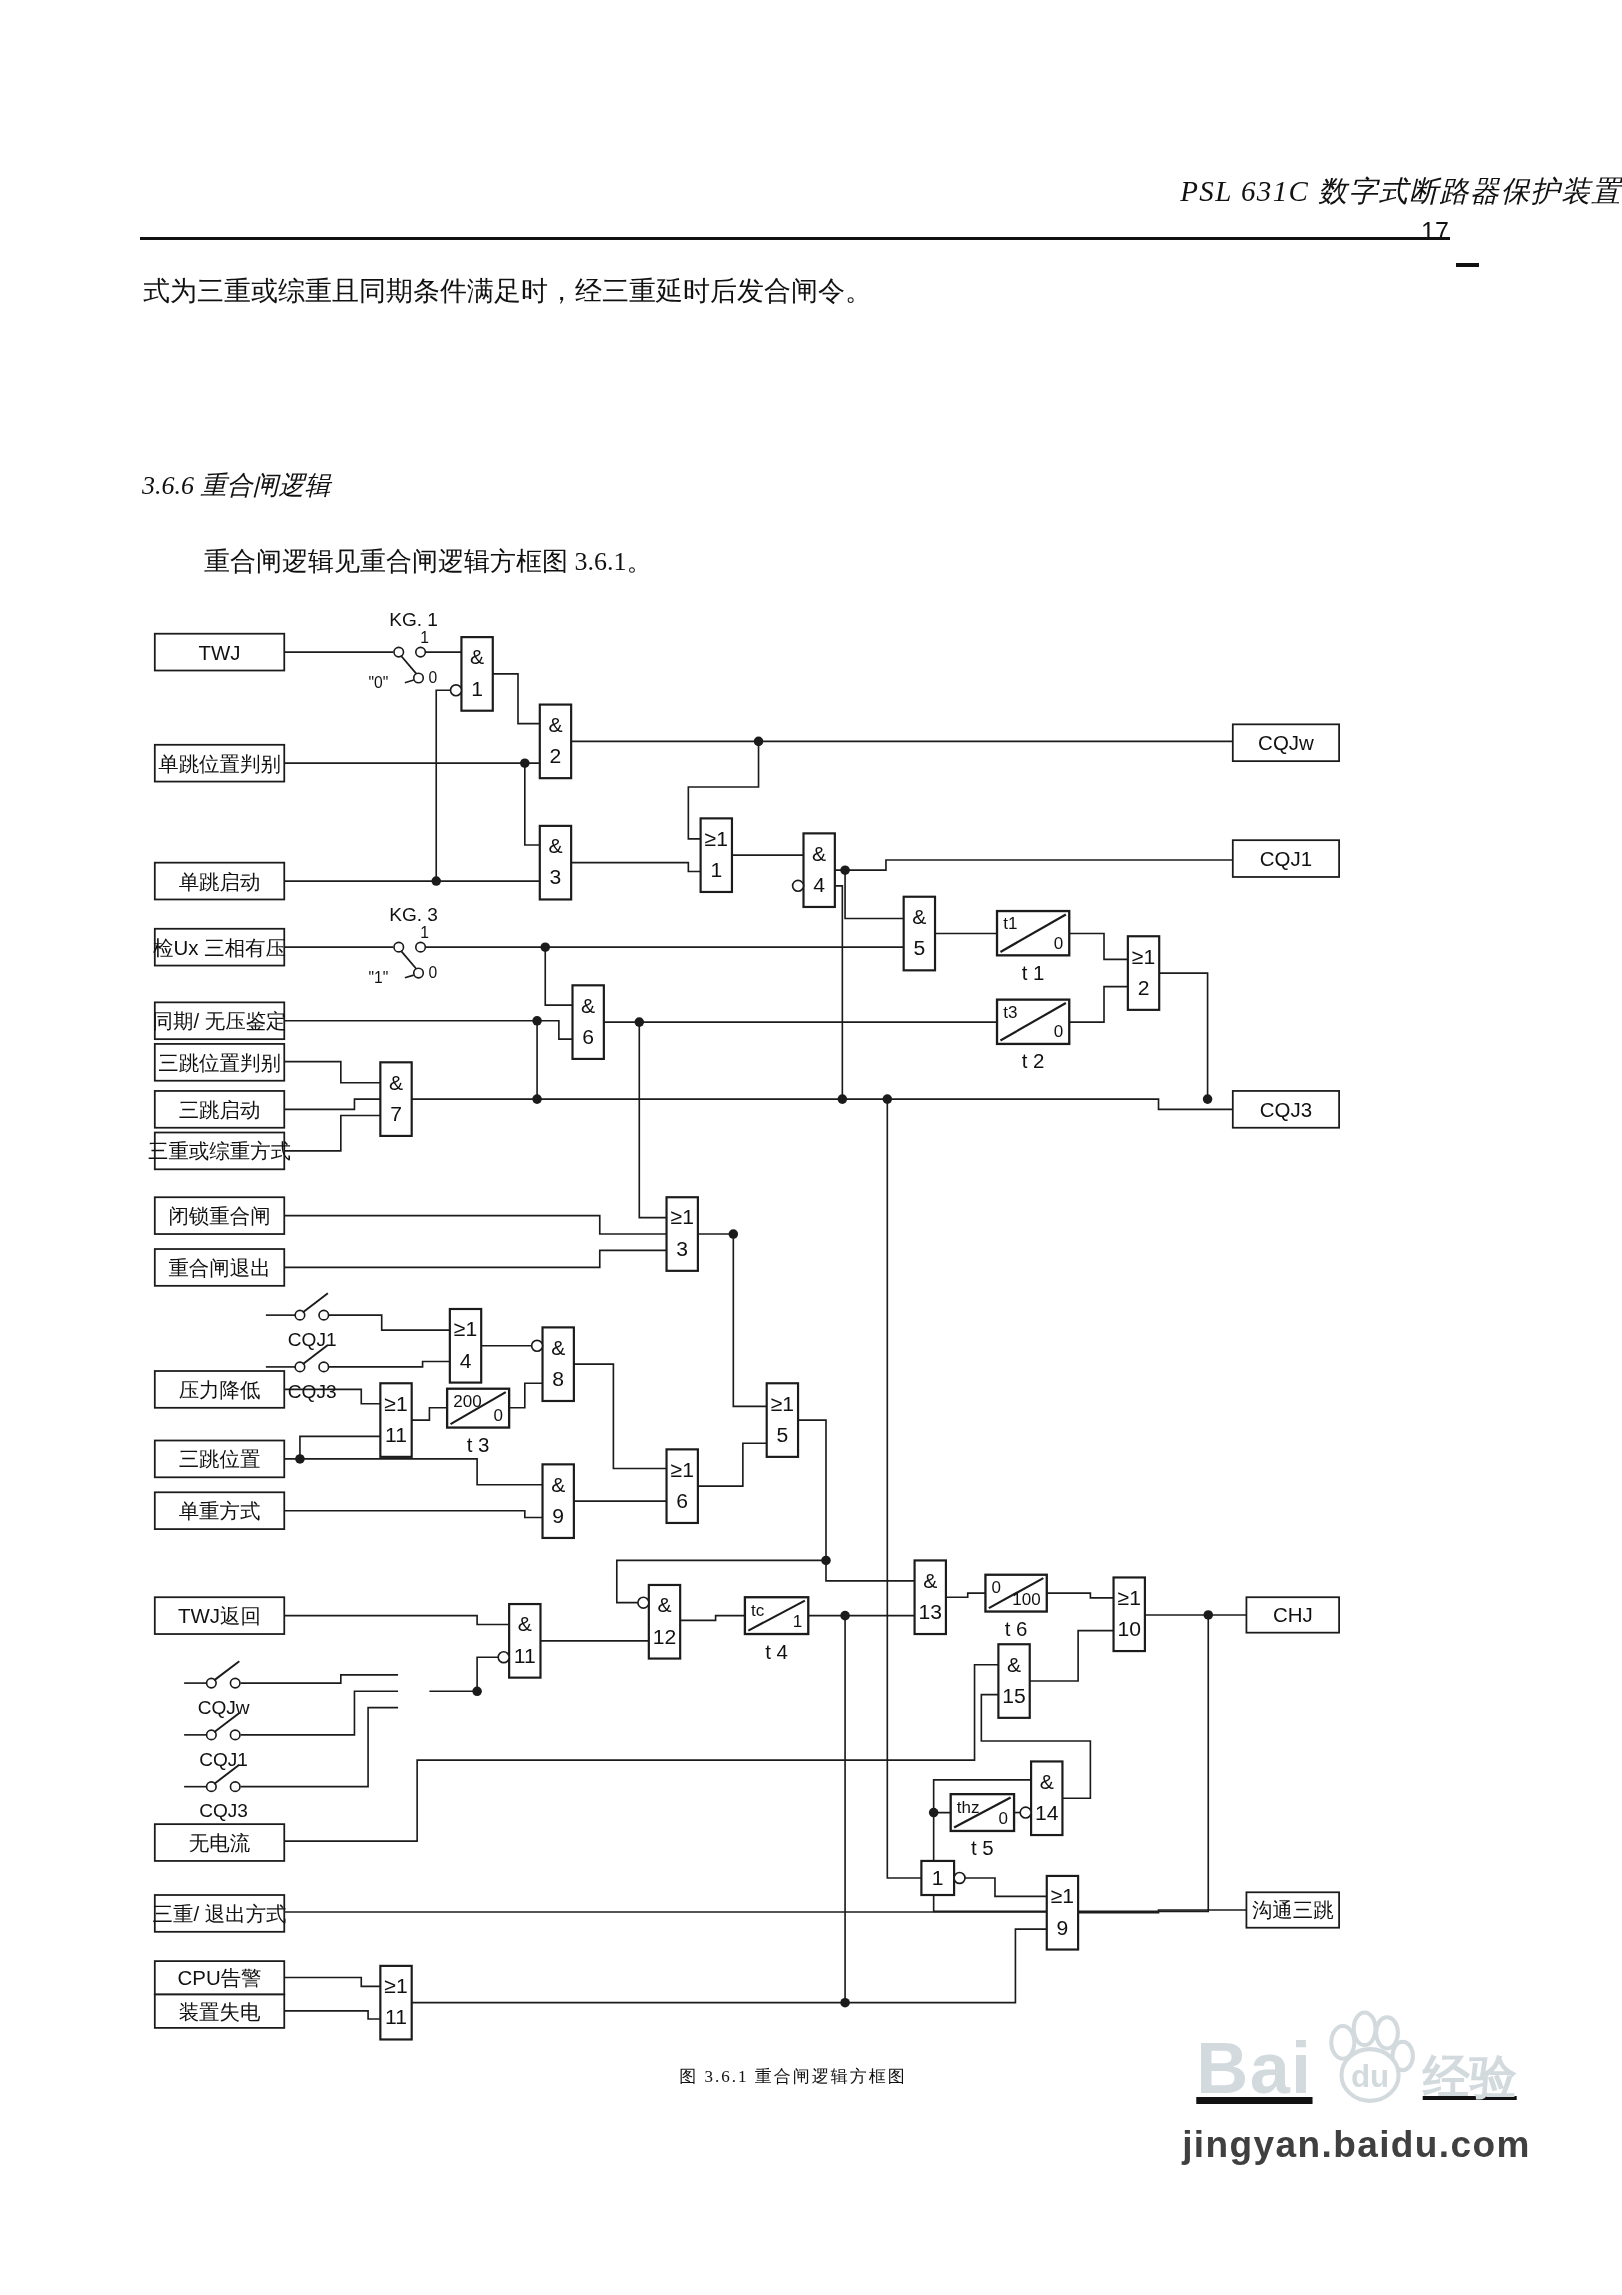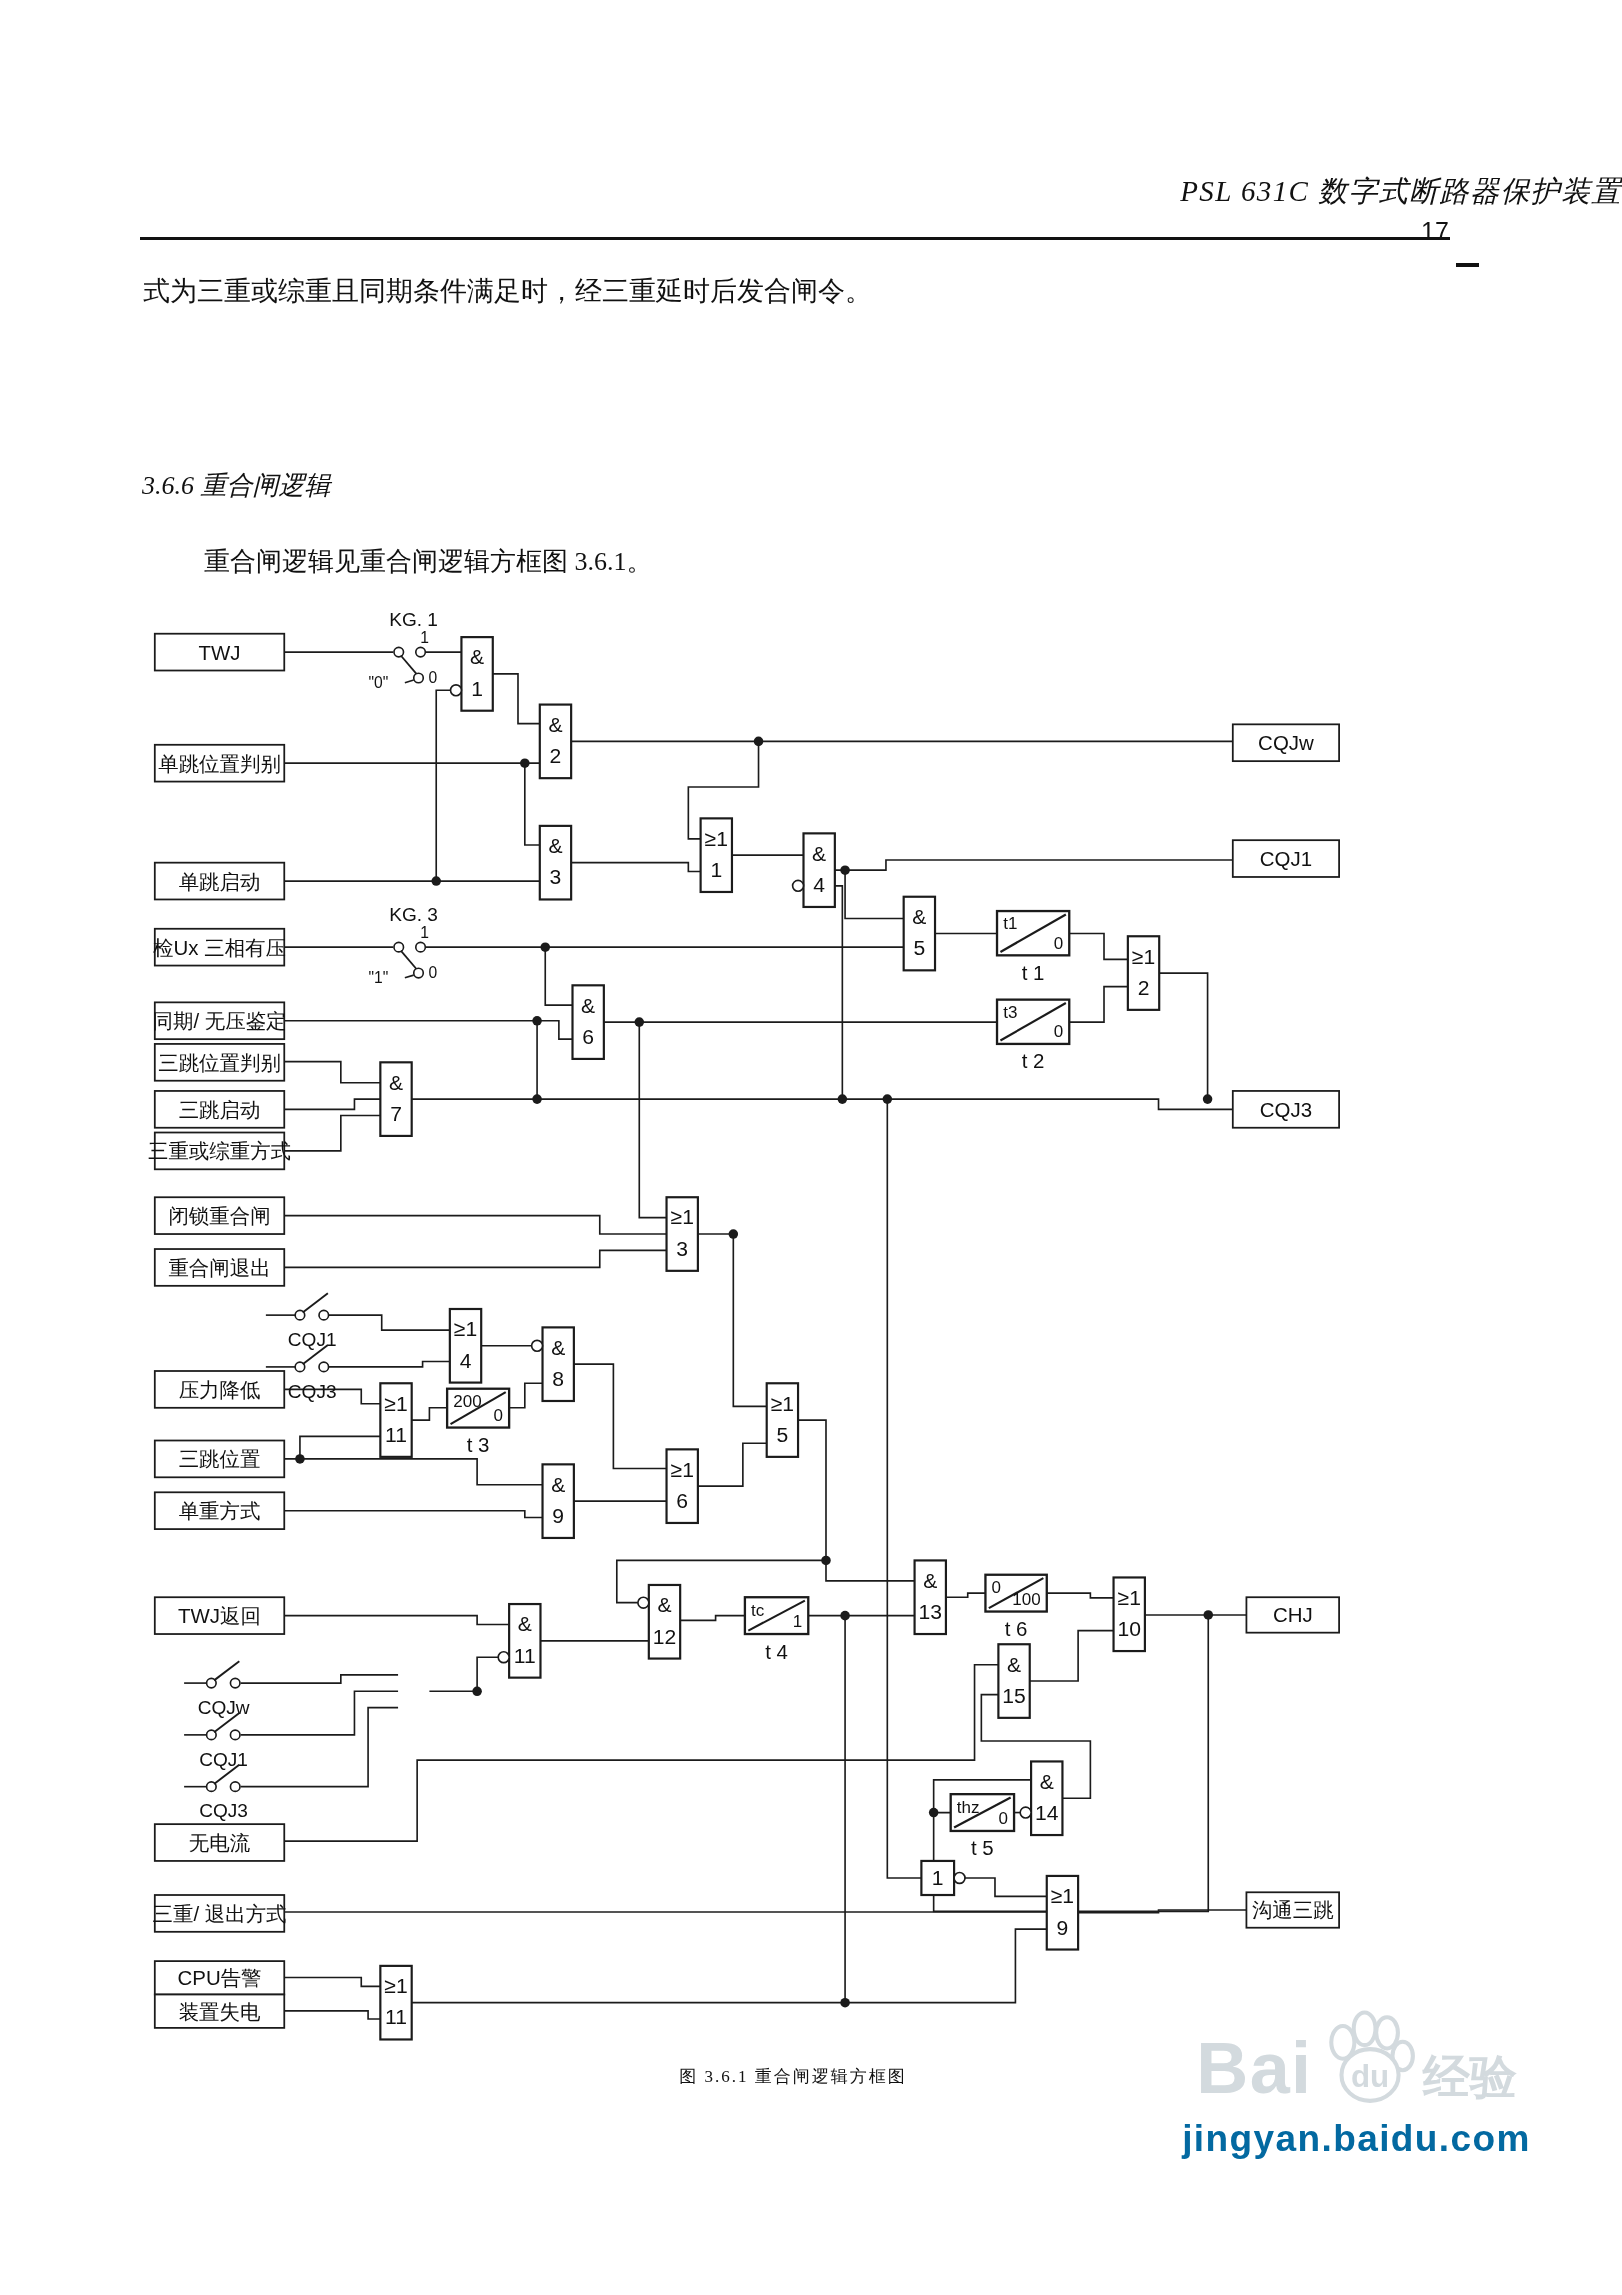--- a/index.html
+++ b/index.html
@@ -19,24 +19,24 @@
   .t-box{font:30px "Liberation Sans","DejaVu Sans",sans-serif;fill:#111;}
   .t-out{font:30px "Liberation Sans","DejaVu Sans",sans-serif;fill:#111;}
   .t-sym{font:31px "Liberation Sans","DejaVu Sans",sans-serif;fill:#111;}
   .t-tmr{font:25px "Liberation Sans","DejaVu Sans",sans-serif;fill:#111;}
   .t-cap{font:30px "Liberation Sans","DejaVu Sans",sans-serif;fill:#111;}
   .t-sw{font:28px "Liberation Sans","DejaVu Sans",sans-serif;fill:#111;}
   .t-swsmall{font:23px "Liberation Sans","DejaVu Sans",sans-serif;fill:#111;}
   
   .wm{position:absolute;left:1118px;top:2007px;width:477px;text-align:center;
       font-family:"Liberation Sans","DejaVu Sans",sans-serif;pointer-events:none;}
-  .wm-row{display:flex;align-items:flex-end;justify-content:center;gap:4.1px;}
+  .wm-row{display:flex;align-items:flex-end;justify-content:center;gap:4.1px;text-decoration:underline;}
   .wm-brand{font-size:72px;font-weight:bold;color:#d3dade;letter-spacing:1.4px;}
   .wm-cn{font-size:47px;font-weight:bold;color:#d3dade;}
-  .wm-url{font-size:37px;font-weight:bold;color:#0369a1;margin-top:9px;letter-spacing:1.4px;}
+  .wm-url{font-size:37px;font-weight:bold;color:#404040;margin-top:15px;letter-spacing:1.4px;}
   .wm-paw{position:relative;width:102px;height:102px;flex:0 0 auto;}
 </style>
 </head>
 <body>
 
 <div class="page">
 
   <div class="hdr-title">PSL 631C 数字式断路器保护装置</div>
   <div class="hdr-pagenum">17</div>
   <div class="hdr-rule"></div>

